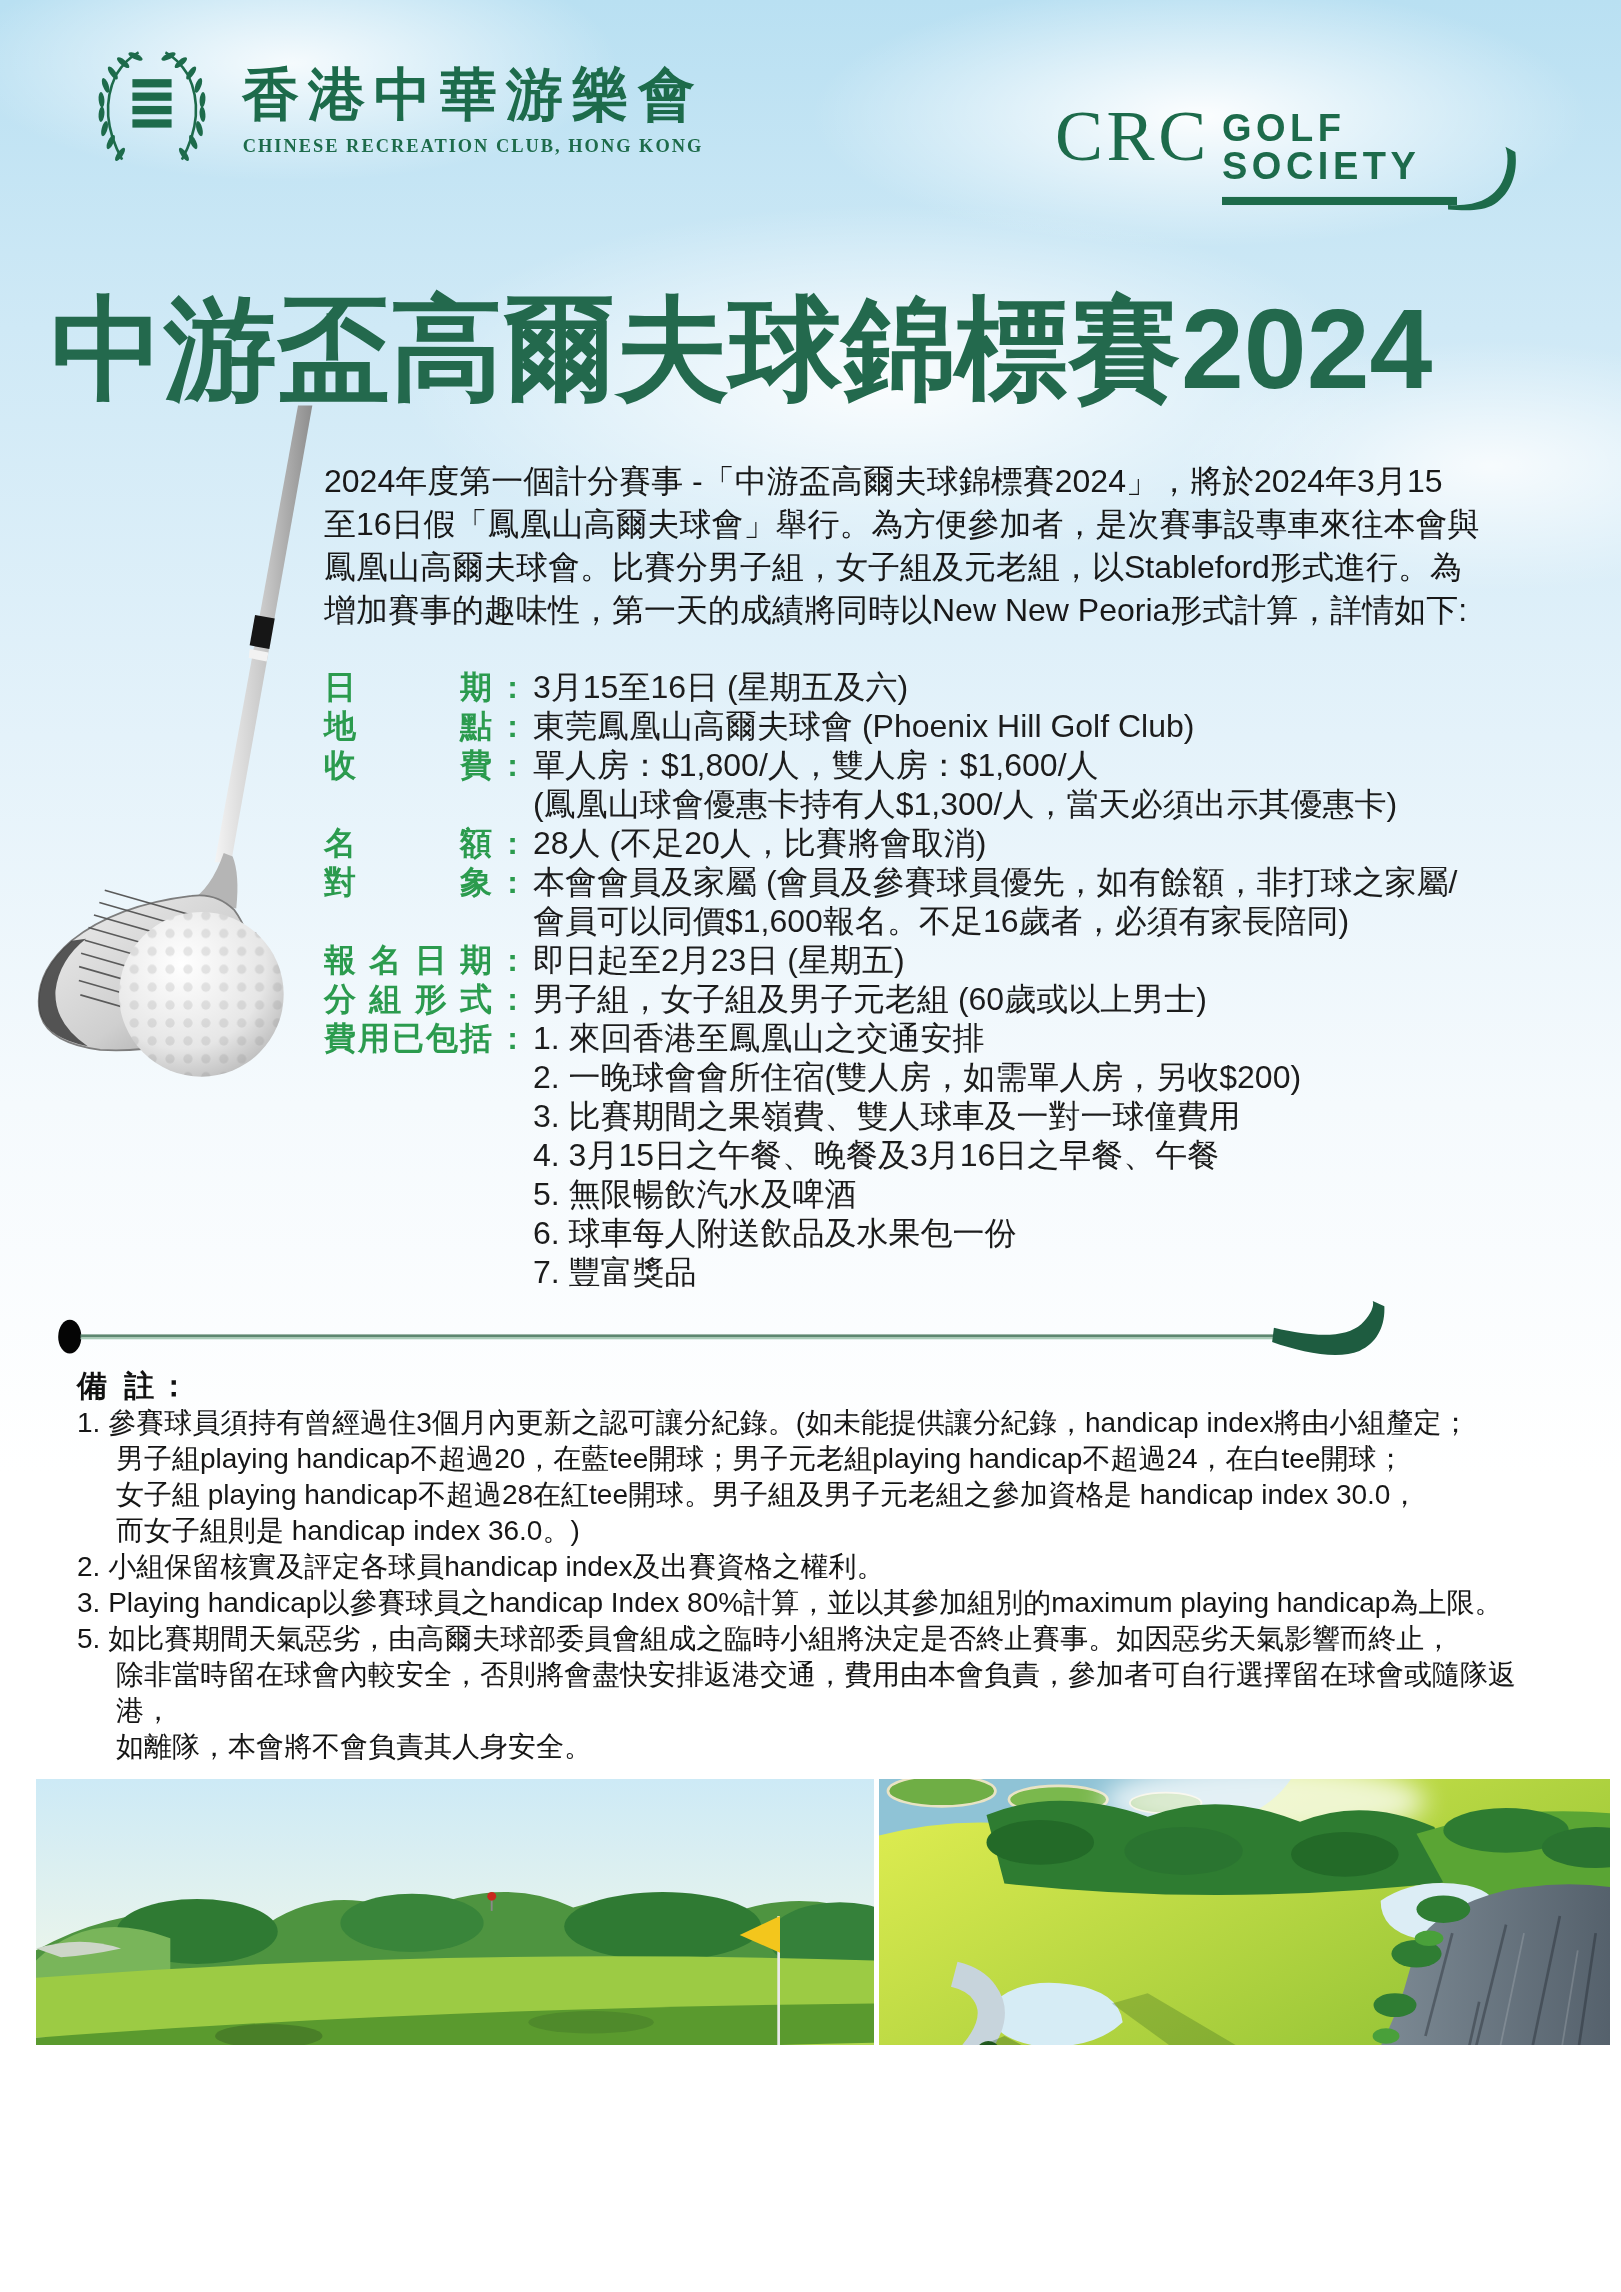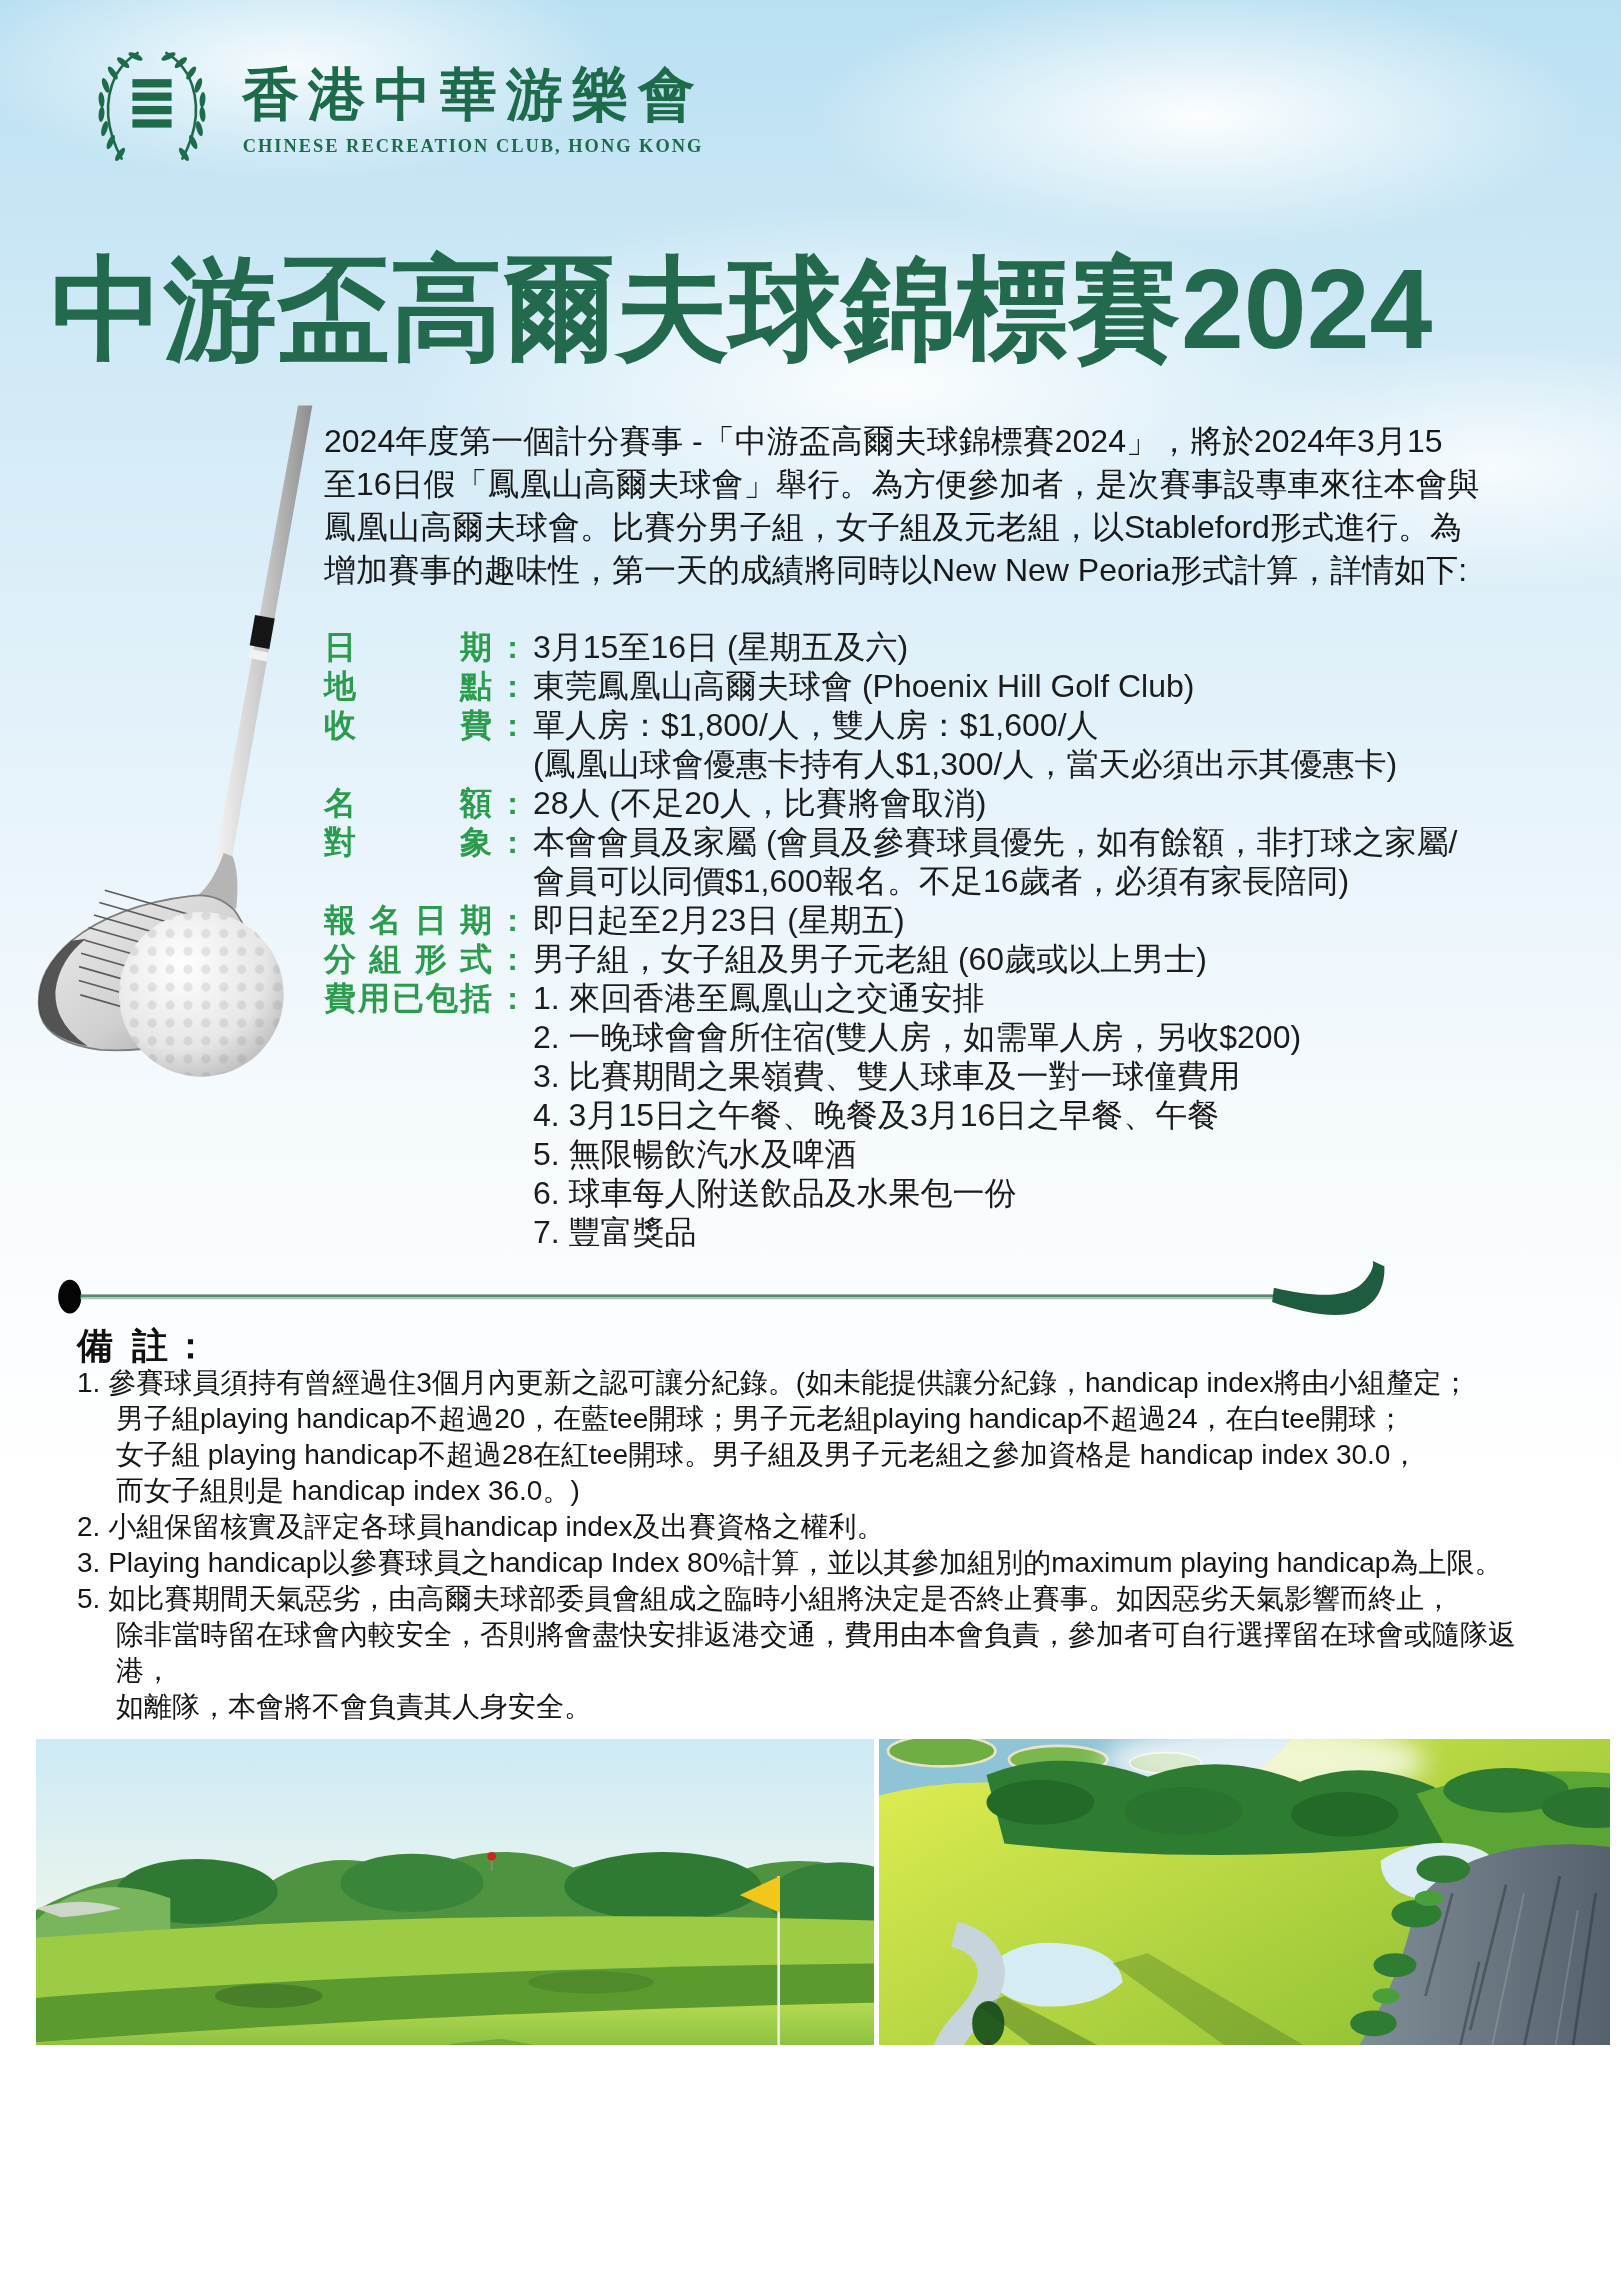--- a/index.html
+++ b/index.html
@@ -52,21 +52,21 @@
   .d-label {
     flex:none; width:168px; color:#2b9b4e; font-weight:bold;
     text-align:justify; text-align-last:justify;
   }
   .d-colon { flex:none; width:41px; text-align:center; color:#2b9b4e; font-weight:bold; }
   .d-value { white-space:pre-line; }
   
   .divider { margin:9px 0 0 52px; width:1343px; height:57px; }
   
   .notes { margin:9px 77px 0 77px; }
-  .notes-h { font-size:36px; font-weight:bold; letter-spacing:4.5px; line-height:38px; color:#111; }
+  .notes-h { font-size:30px; font-weight:bold; letter-spacing:4.5px; line-height:38px; color:#111; }
   .note { font-size:28px; line-height:36px; white-space:pre-line; padding-left:39px; text-indent:-39px; color:#161616; }
   
   .photos { display:flex; gap:4.5px; margin:14.3px 0 0 36px; }
   .photo { height:394px; overflow:hidden; }
   .photo svg { display:block; }
   .photo-left  { width:838px; }
   .photo-right { width:731px; }
   
   .club-art { position:absolute; left:0; top:405px; width:315px; height:708px; }
 </style>
@@ -152,20 +152,30 @@
           <ellipse rx="7.5" ry="2.8" transform="translate(103,24) rotate(125)"></ellipse>
           <ellipse rx="7.5" ry="2.8" transform="translate(93,14) rotate(140)"></ellipse>
           <ellipse rx="7.5" ry="2.8" transform="translate(81,8) rotate(155)"></ellipse>
         </g>
       </svg>
       <div class="club-names">
         <div class="club-name-zh">香港中華游樂會</div>
         <div class="club-name-en">CHINESE RECREATION CLUB, HONG KONG</div>
       </div>
     </div>
+    <div class="society">
+      <span class="society-crc">CRC</span>
+      <span class="society-gs">GOLF SOCIETY</span>
+      <svg class="society-swoosh" width="296" height="72" viewBox="0 0 330 80">
+        <g fill="#1d6b4b">
+          <rect x="0" y="60" width="262" height="9"></rect>
+          <path d="M252,69 C284,71 302,62 312,44 C319,31 320,14 316,4 L327,10 C330,34 322,56 304,68 C290,77 268,75 252,74 Z"></path>
+        </g>
+      </svg>
+    </div>
   </div>
 
   <h1 class="title">中游盃高爾夫球錦標賽2024</h1>
 
   <p class="intro">2024年度第一個計分賽事 -「中游盃高爾夫球錦標賽2024」，將於2024年3月15
 至16日假「鳳凰山高爾夫球會」舉行。為方便參加者，是次賽事設專車來往本會與
 鳳凰山高爾夫球會。比賽分男子組，女子組及元老組，以Stableford形式進行。為
 增加賽事的趣味性，第一天的成績將同時以New New Peoria形式計算，詳情如下:</p>
 
   <div class="details">

